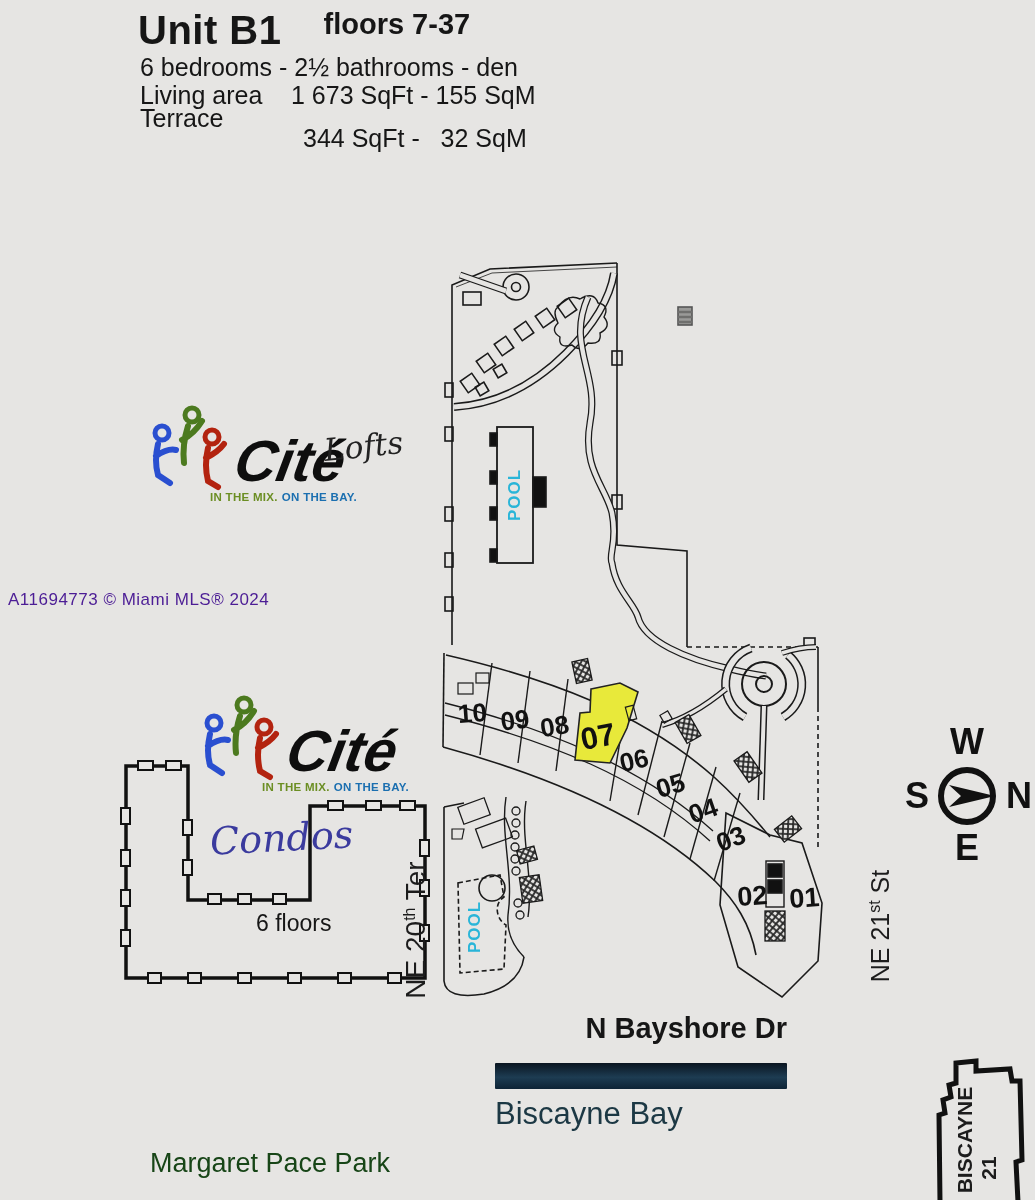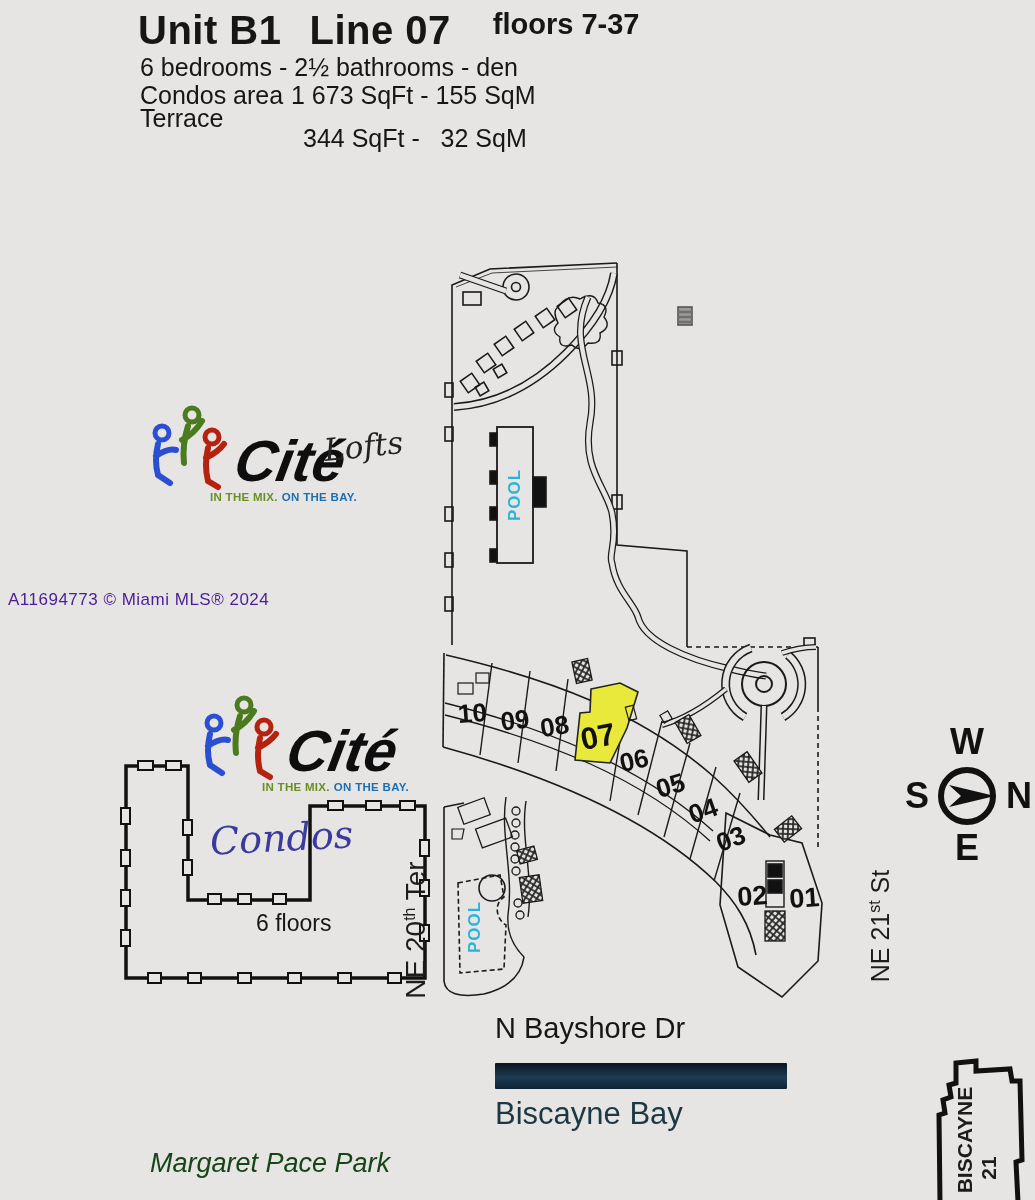--- a/index.html
+++ b/index.html
@@ -10,35 +10,34 @@
   svg{overflow:visible;display:block}
   svg text{font-family:"Liberation Sans",sans-serif}
   .hdr-title{font-weight:bold;font-size:40px;letter-spacing:.5px}
   .hdr-floors{font-weight:bold;font-size:29px}
   .hdr-sub{font-size:25px}
   .watermark{font-size:17px;color:#4c1d95;letter-spacing:.5px}
   .script{font-family:"DejaVu Serif",serif;font-style:italic}
   .vlabel{transform:rotate(-90deg);text-align:center;font-size:28px;color:#1c1c1c}
   .vlabel sup{font-size:16px}
   .bay-bar{background:linear-gradient(180deg,#0a1520 0%,#1d3c52 55%,#0d2335 100%);border-radius:1px}
-  .bayshore{font-size:29px;font-weight:400;text-align:left}
+  .bayshore{font-size:29px;font-weight:700;text-align:right}
   .baylbl{font-size:31px;font-weight:500;text-align:left;color:#1c3844}
-  .park{font-size:27px;font-style:italic;color:#174517;font-family:"Liberation Sans",sans-serif}
+  .park{font-size:27px;color:#174517;font-family:"Liberation Sans",sans-serif}
   .tagline{font-size:11.5px;font-weight:bold;letter-spacing:.3px}
 </style>
 </head>
 <body>
 
 <div class="abs" style="left:138px;top:8px;display:flex;align-items:flex-start">
   <span class="hdr-title">Unit B1</span>
-  <span class="hdr-title" style="margin-left:28px">Line 07</span>
   <span class="hdr-floors" style="margin-left:42px">floors 7-37</span>
 </div>
 <div class="abs hdr-sub" style="left:140px;top:53px">6 bedrooms - 2½ bathrooms - den</div>
-<div class="abs hdr-sub" style="left:140px;top:81px">Condos area</div>
+<div class="abs hdr-sub" style="left:140px;top:81px">Living area</div>
 <div class="abs hdr-sub pre" style="left:291px;top:81px">1 673 SqFt - 155 SqM</div>
 <div class="abs hdr-sub" style="left:140px;top:104px">Terrace</div>
 <div class="abs hdr-sub pre" style="left:303px;top:124px">344 SqFt -   32 SqM</div>
 
 <div class="abs watermark" style="left:8px;top:590px">A11694773 © Miami MLS® 2024</div>
 
 <svg class="abs" style="left:148px;top:403px" width="230" height="105" viewBox="0 0 230 105">
   <g fill="none" stroke-linecap="round">
     <circle cx="14" cy="30" r="7" stroke="#2a4fd0" stroke-width="5"></circle>
     <path d="M10,41 Q6,58 10,72 L22,80 M8,53 Q20,45 28,47" stroke="#2a4fd0" stroke-width="6"></path>

